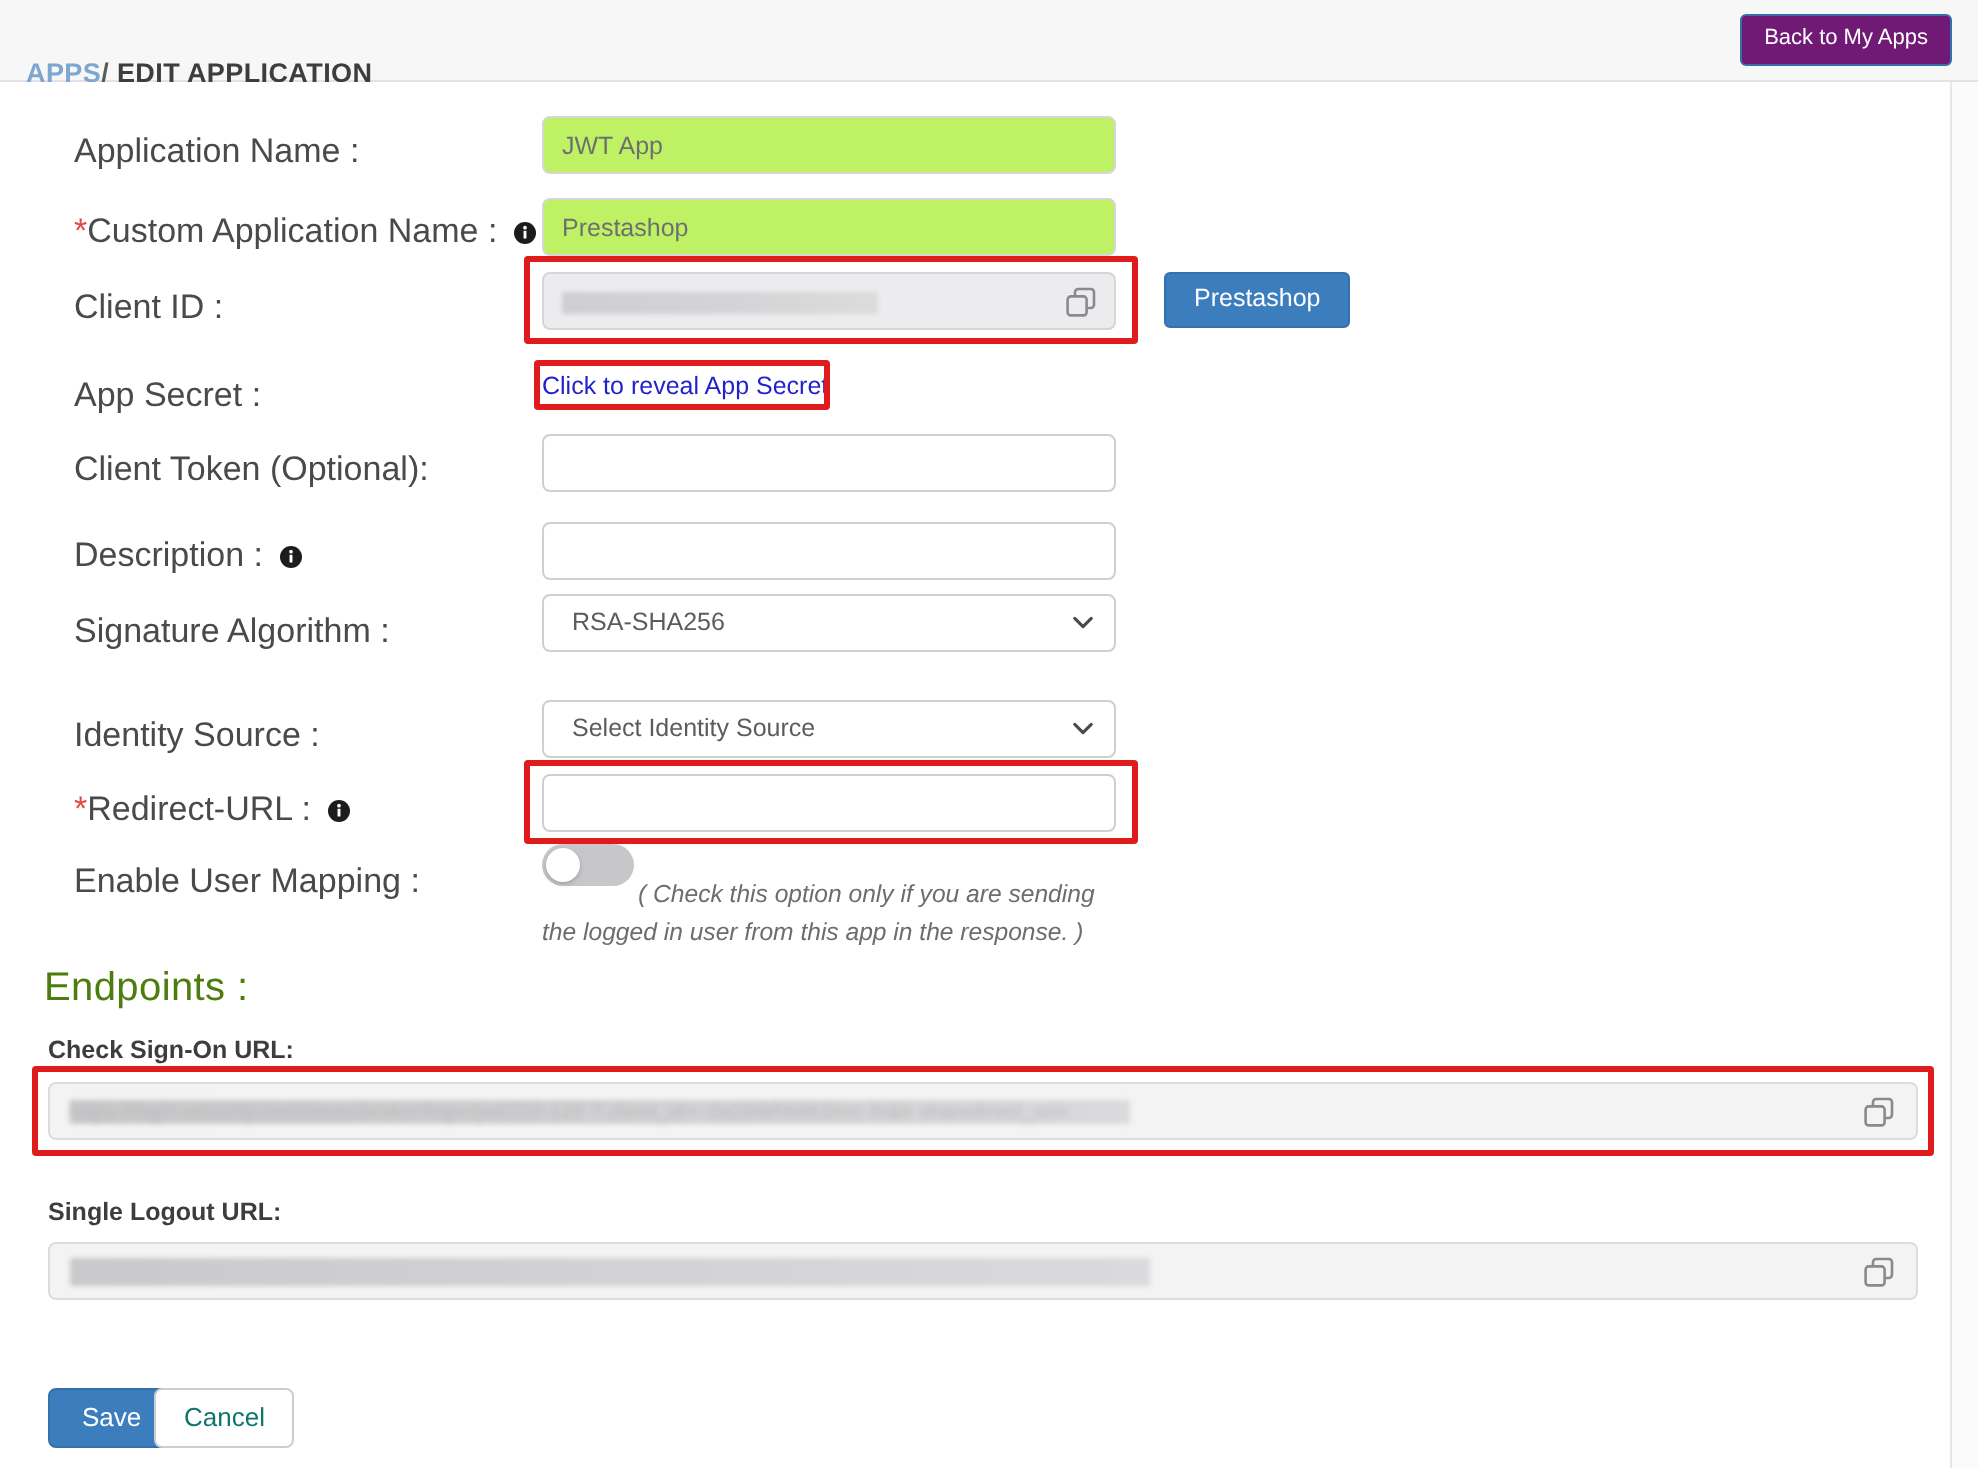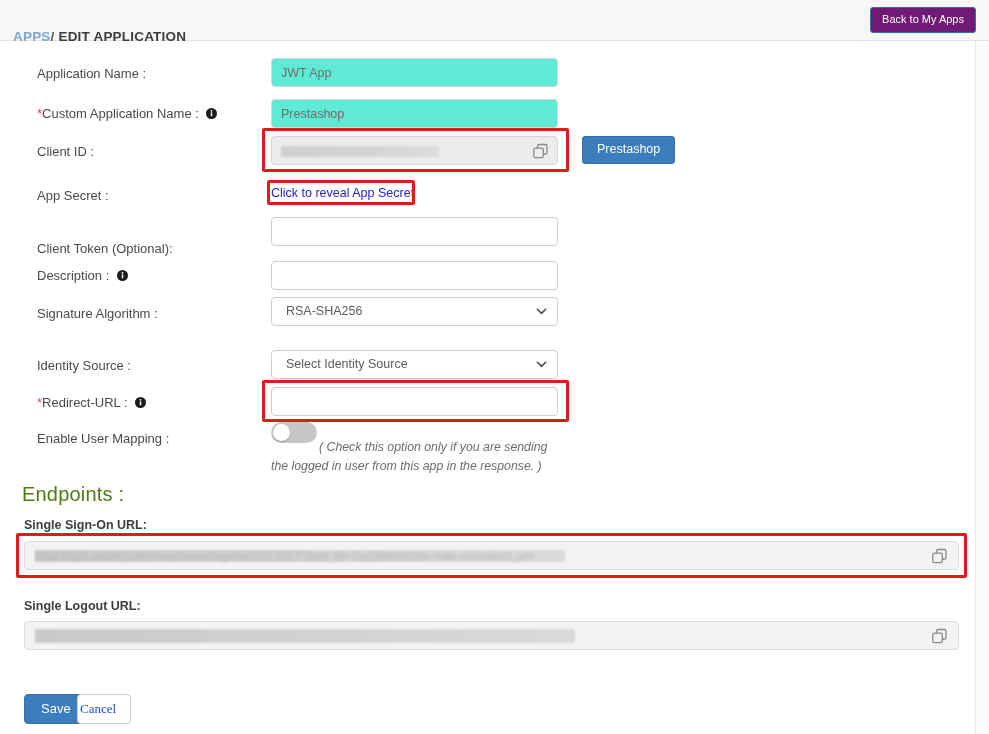--- a/index.html
+++ b/index.html
@@ -63,42 +63,42 @@
     left: 976px; top: 41px;
     width: 13px; height: 693px;
     background: #fbfbfb;
   }
 
   
   .row { position: absolute; left: 0; width: 976px; }
   .label {
     position: absolute;
     left: 37px;
-    font-size: 13px;
+    font-size: 17px;
     color: #4a4a4a;
     white-space: nowrap;
     line-height: 1;
   }
   .req { color: #e04a4a; }
 
   .field { position: absolute; left: 271px; }
 
   .inp {
     width: 287px;
     height: 29px;
     border: 1px solid #cfcfd2;
     border-radius: 4px;
     background: #ffffff;
     font-size: 12.5px;
     font-family: "Liberation Sans", sans-serif;
     color: #6b6b6b;
     padding: 0 9px;
     outline: none;
   }
-  .inp.readonly { background: #5eead4; border-color: #d6d6d9; color: #6f6f6f; }
+  .inp.readonly { background: #bef264; border-color: #d6d6d9; color: #6f6f6f; }
   .inp::placeholder { color: #8c8c8c; }
 
   
   .sel-wrap { position: relative; width: 287px; height: 29px; }
   .sel {
     width: 287px; height: 29px;
     border: 1px solid #cfcfd2;
     border-radius: 4px;
     background: #ffffff;
     font-size: 12.5px;
@@ -279,26 +279,26 @@
     font-size: 13px;
     font-family: "Liberation Sans", sans-serif;
     padding: 7px 16px 8px 16px;
     cursor: pointer;
     line-height: 1;
   }
   .cancel-btn {
     position: absolute;
     left: 77px; top: 694px;
     background: #ffffff;
-    color: #1d4ed8;
+    color: #0f766e;
     border: 1px solid #cdcdd0;
     border-radius: 4px;
     font-size: 13px;
-    font-family: Liberation Serif, serif;
-    padding: 7px 14px 8px 2px;
+    font-family: Liberation Sans, sans-serif;
+    padding: 7px 14px 8px 14px;
     cursor: pointer;
     line-height: 1;
   }
 </style>
 </head>
 <body>
 
 <div class="topbar">
   <div class="breadcrumb">
     <span class="bc-apps">APPS</span><span class="bc-sep">/</span> <span class="bc-cur">EDIT APPLICATION</span>
@@ -349,21 +349,21 @@
   <button class="customize-btn">Prestashop</button>
 </div>
 
 <div class="row">
   <div class="label" style="top:189px">App Secret :</div>
   <a class="reveal-link" href="#">Click to reveal App Secret</a>
   <div class="redbox" style="left:267px; top:180px; width:148px; height:25px;"></div>
 </div>
 
 <div class="row">
-  <div class="label" style="top:242px">Client Token (Optional):</div>
+  <div class="label" style="top:226px">Client Token (Optional):</div>
   <div class="field" style="top:217px">
     <input class="inp" type="text" value="" style="">
   </div>
 </div>
 
 <div class="row">
   <div class="label" style="top:269px">
     <span>Description :</span>
     <span class="info-ico">
       <svg viewBox="0 0 12 12" width="11" height="11">
@@ -426,21 +426,21 @@
 <div class="row">
   <div class="label" style="top:432px">Enable User Mapping :</div>
   <div class="toggle">
     <div class="knob"></div>
   </div>
   <div class="toggle-hint">( Check this option only if you are sending the logged in user from this app in the response. )</div>
 </div>
 
 <div class="endpoints-title">Endpoints :</div>
 
-<div class="sub-label" style="top:519px">Single Sign-On URL:</div>
+<div class="sub-label" style="top:519px">Check Sign-On URL:</div>
 <div class="url-field" style="top:541px">
   <div class="url-redact" style="width:530px;"></div>
   <div class="url-ghost" style="width:520px;">https://login.xecurity.com/moas/broker/login/jwt/220-120 ? client_id=~0a1bWhhhh1lmc fn&amp;b sharedirect_uri=</div>
   <span class="url-copy">
     <svg viewBox="0 0 17 17" width="17" height="17">
       <rect x="5.5" y="1.5" width="9.5" height="9.5" rx="1.6" fill="none" stroke="#8a8a8d" stroke-width="1.3"></rect>
       <rect x="1.8" y="5.2" width="9.5" height="9.5" rx="1.6" fill="#f3f3f4" stroke="#8a8a8d" stroke-width="1.3"></rect>
     </svg>
   </span>
 </div>

